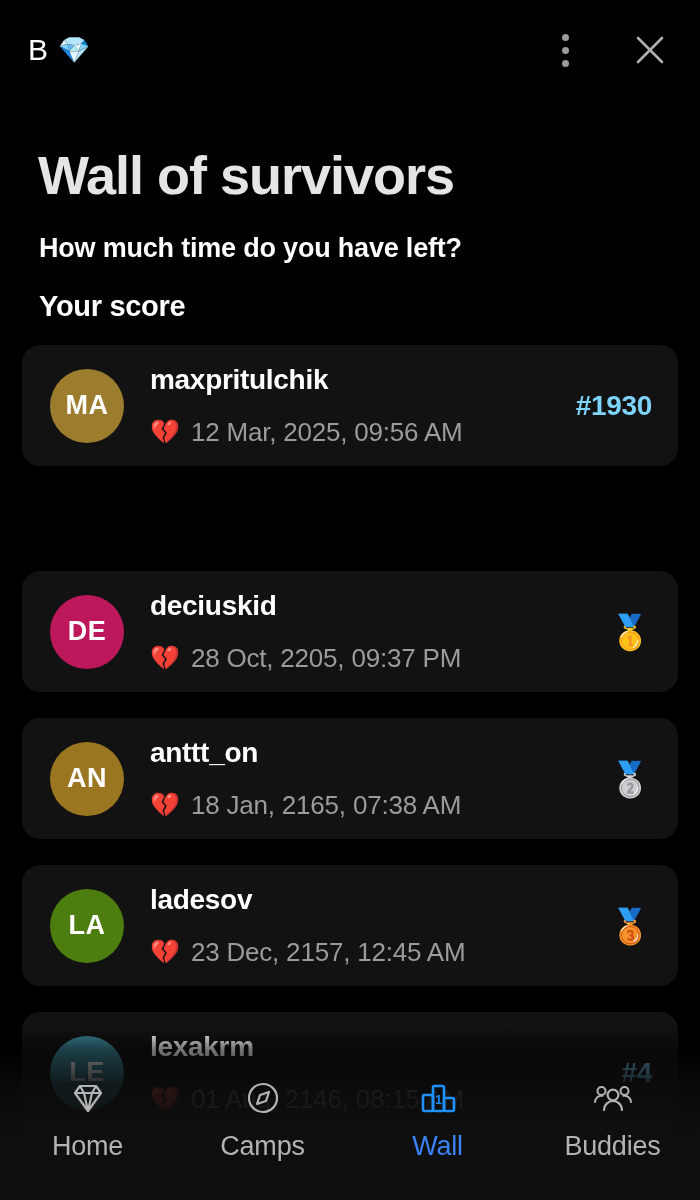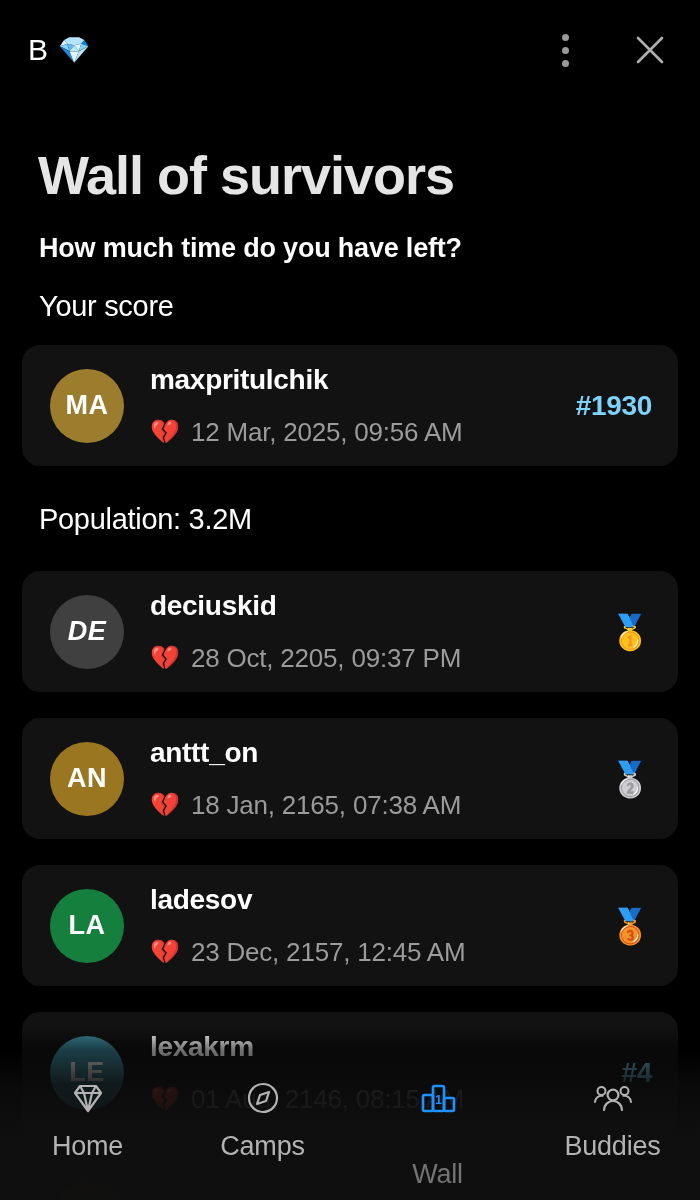--- a/index.html
+++ b/index.html
@@ -49,21 +49,21 @@
     color:#e5e5e5; font-size:54px; font-weight:700;
     letter-spacing:-1px; line-height:1.05;
   }
   .page-subtitle {
     position:absolute; top:233px; left:39px;
     color:#fff; font-size:27px; font-weight:700;
     letter-spacing:-.2px;
   }
   .section-title {
     position:absolute; left:39px;
-    color:#fff; font-size:29px; font-weight:400;
+    color:#fff; font-size:29px; font-weight:700;
     letter-spacing:-.3px;
   }
   #your-score-title { top:290px; }
   #population-title { top:503px; }
 
   
   .row-card {
     position:absolute; left:22px;
     width:656px; height:121px;
     background:#121212;
@@ -133,21 +133,21 @@
     padding-top:20px;
   }
   .nav-item {
     flex:1 1 0;
     display:flex; flex-direction:column;
     align-items:center; gap:10px;
   }
   .nav-icon { height:46px; display:flex; align-items:center; justify-content:center; }
   .nav-label { font-size:27px; font-weight:400; letter-spacing:-.2px; }
   .nav-item.inactive .nav-label { color:#b3b3b3; }
-  .nav-item.active   .nav-label { color:#737373; font-weight:400;margin-top:28px; }
+  .nav-item.active   .nav-label { color:#3b82f6; font-weight:400; }
 </style>
 </head>
 <body>
 
 <div id="app">
 
   <div class="topbar">
     <div class="brand">
       <span class="brand-letter">B</span>
       <span class="brand-gem">💎</span>
@@ -161,36 +161,35 @@
     <div class="close-btn">
       <svg width="34" height="34" viewBox="0 0 34 34" aria-hidden="true">
         <path d="M5 5 L29 29 M29 5 L5 29" stroke="#b0b0b0" stroke-width="2.6" stroke-linecap="round" fill="none"></path>
       </svg>
     </div>
   </div>
 
   <div class="page-title">Wall of survivors</div>
   <div class="page-subtitle">How much time do you have left?</div>
   <div class="section-title" id="your-score-title">Your score</div>
-  <div class="section-title" id="population-title">Population: 3.2M</div>
 
   <div class="row-card" id="row-self">
     <div class="avatar" style="background-color: rgb(156, 125, 46);">MA</div>
     <div class="row-info">
       <div class="row-name">maxpritulchik</div>
       <div class="row-date-line">
         <span class="heart-icon">💔</span>
         <span class="row-date">12 Mar, 2025, 09:56 AM</span>
       </div>
     </div>
     <div class="row-rank">#1930</div>
   </div>
 
   <div class="row-card" id="row-rank-1">
-    <div class="avatar" style="background-color: #404040; font-style: italic;">DE</div>
+    <div class="avatar" style="background-color: #be185d;">DE</div>
     <div class="row-info">
       <div class="row-name">deciuskid</div>
       <div class="row-date-line">
         <span class="heart-icon">💔</span>
         <span class="row-date">28 Oct, 2205, 09:37 PM</span>
       </div>
     </div>
     <div class="row-medal">🥇</div>
   </div>
 
@@ -200,21 +199,21 @@
       <div class="row-name">anttt_on</div>
       <div class="row-date-line">
         <span class="heart-icon">💔</span>
         <span class="row-date">18 Jan, 2165, 07:38 AM</span>
       </div>
     </div>
     <div class="row-medal">🥈</div>
   </div>
 
   <div class="row-card" id="row-rank-3">
-    <div class="avatar" style="background-color: #15803d;">LA</div>
+    <div class="avatar" style="background-color: #4d7c0f;">LA</div>
     <div class="row-info">
       <div class="row-name">ladesov</div>
       <div class="row-date-line">
         <span class="heart-icon">💔</span>
         <span class="row-date">23 Dec, 2157, 12:45 AM</span>
       </div>
     </div>
     <div class="row-medal">🥉</div>
   </div>
 

